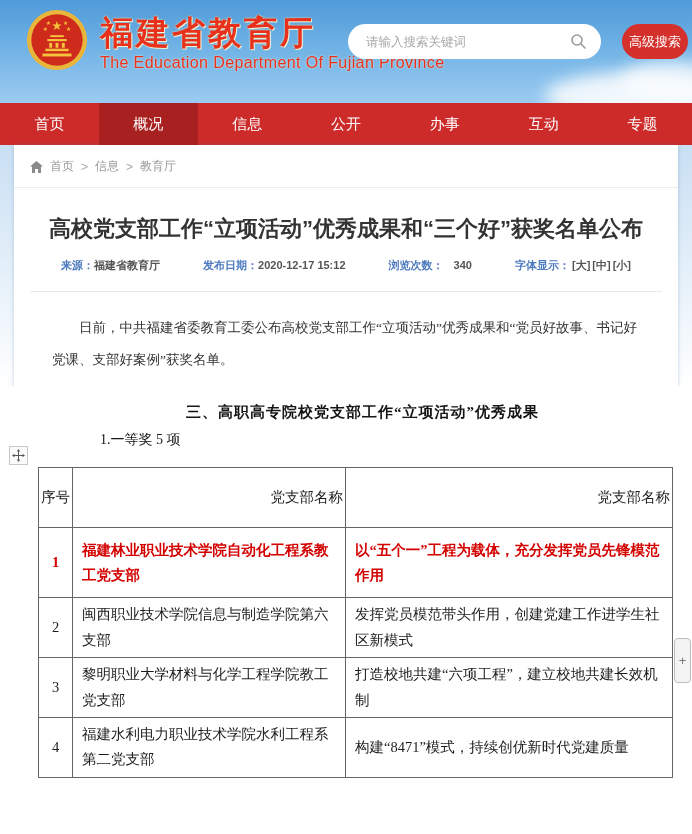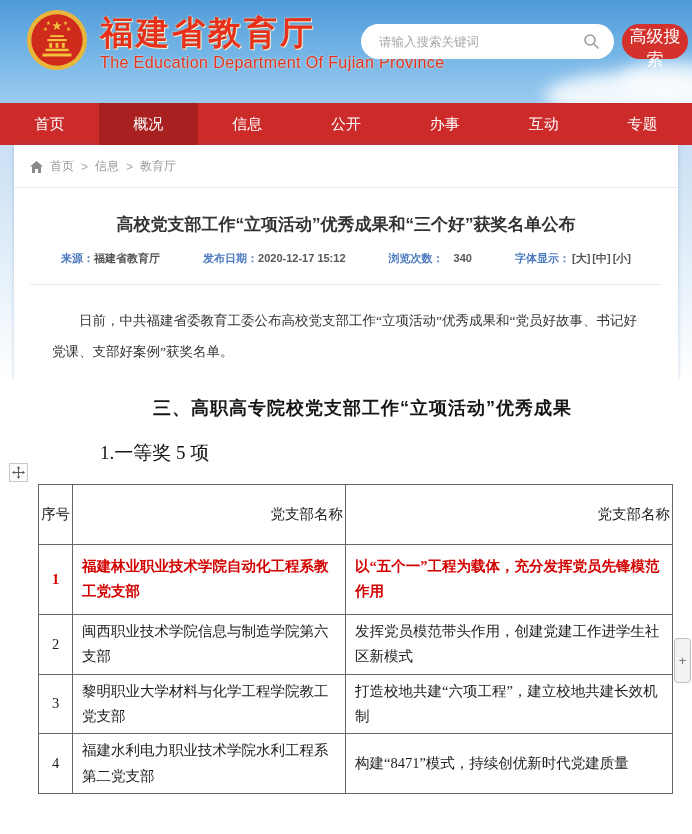--- a/index.html
+++ b/index.html
@@ -15,57 +15,57 @@
   .cloud{position:absolute;background:rgba(255,255,255,.85);border-radius:50%;filter:blur(8px);}
   .cloud.c1{left:545px;top:72px;width:190px;height:48px;}
   .cloud.c2{left:620px;top:60px;width:110px;height:40px;opacity:.8;}
   .brand{position:absolute;left:26px;top:9px;display:flex;align-items:flex-start;gap:12px;}
   .emblem{width:62px;height:62px;display:block;}
   .brand-text{padding-top:6px;}
   .site-title{font-size:33px;font-weight:bold;color:var(--title-red);letter-spacing:3px;line-height:1.1;
     text-shadow:0 0 2px rgba(255,245,190,.95),1px 1px 0 rgba(255,250,220,.85);}
   .site-subtitle{font-size:16px;color:var(--title-red);margin-top:3px;letter-spacing:.4px;
     text-shadow:0 0 2px rgba(255,250,220,.9);}
-  .search-box{position:absolute;left:361px;top:24px;width:253px;height:35px;background:#fff;border-radius:18px;
+  .search-box{position:absolute;left:348px;top:24px;width:253px;height:35px;background:#fff;border-radius:18px;
     display:flex;align-items:center;padding:0 12px 0 16px;}
   .search-input{border:none;outline:none;flex:1;font-size:12.5px;color:#333;background:transparent;font-family:inherit;}
   .search-input::placeholder{color:#a9a9a9;}
   .search-btn{background:none;border:none;padding:2px;cursor:pointer;display:flex;}
   .adv-btn{position:absolute;right:4px;top:24px;width:66px;height:35px;background:var(--btn-red);color:#fff;
-    font-size:17px;border:none;border-radius:18px;cursor:pointer;font-family:inherit;}
+    font-size:13px;border:none;border-radius:18px;cursor:pointer;font-family:inherit;}
 
   
   .nav{height:42px;background:var(--brand-red);display:flex;}
   .nav-item{flex:1;display:flex;align-items:center;justify-content:center;color:#fff;font-size:15px;cursor:pointer;}
   .nav-item.active{background:var(--nav-active);}
 
   
   .web-upper{background:linear-gradient(180deg,#c9dff3 0%,#e6f1fa 55%,#ffffff 100%);padding:0 14px;}
   .panel{background:#fff;box-shadow:0 0 4px rgba(90,130,175,.35);padding-bottom:2px;}
   .breadcrumb{display:flex;align-items:center;gap:7px;padding:13px 16px 12px;border-bottom:1px solid #ececec;
     color:#999;font-size:12px;}
   .crumb-link{color:#999;cursor:pointer;}
   .crumb-sep{color:#aaa;}
-  .article-title{text-align:center;font-size:17px;font-weight:bold;color:#333;margin:24px 24px 0;line-height:1.5;}
+  .article-title{text-align:center;font-size:22px;font-weight:bold;color:#333;margin:24px 24px 0;line-height:1.5;}
   .article-meta{text-align:center;margin-top:13px;font-size:11px;color:#555;}
   .meta-item{margin:0 20px;white-space:nowrap;font-weight:bold;}
   .meta-label{color:var(--meta-blue);}
   .views-value{margin-left:10px;}
   .font-opt{cursor:pointer;margin-left:2px;}
   .article-divider{height:1px;background:#e9e9e9;margin:18px 16px 0;}
   .article-body{padding:14px 38px 4px;font-family:"Liberation Serif","DejaVu Serif",serif;
     font-size:13.5px;color:#333;line-height:2.35;}
   .article-body p{text-indent:2em;margin:6px 0;}
   .article-body b{font-weight:bold;}
 
   
   .document{padding-top:16px;position:relative;background:#fff;}
-  .doc-title{text-align:center;font-family:Liberation Sans, sans-serif;font-size:18px;
+  .doc-title{text-align:center;font-family:Liberation Serif, serif;font-size:15px;
     font-weight:bold;color:#151515;letter-spacing:1px;margin-left:33px;}
-  .doc-sub{margin:20px 0 0 100px;font-family:"Liberation Serif","DejaVu Serif",serif;font-size:19px;color:#151515;}
+  .doc-sub{margin:9px 0 0 100px;font-family:"Liberation Serif","DejaVu Serif",serif;font-size:14px;color:#151515;}
   .table-wrap{position:relative;margin:18px 0 0 38px;}
   .move-handle{position:absolute;left:-29px;top:-21px;width:19px;height:19px;border:1px solid #c8c8c8;
     background:#fbfbfb;display:flex;align-items:center;justify-content:center;cursor:move;}
   table.doc-table{border-collapse:collapse;width:634px;table-layout:fixed;
     font-family:"Liberation Serif","DejaVu Serif",serif;}
   .doc-table td{border:1px solid #666;padding:4px 9px;font-size:14.5px;color:#1c1c1c;line-height:1.75;
     vertical-align:middle;word-break:break-all;}
   .doc-table col.c-no{width:34px;}
   .doc-table col.c-branch{width:273px;}
   .doc-table col.c-project{width:327px;}

